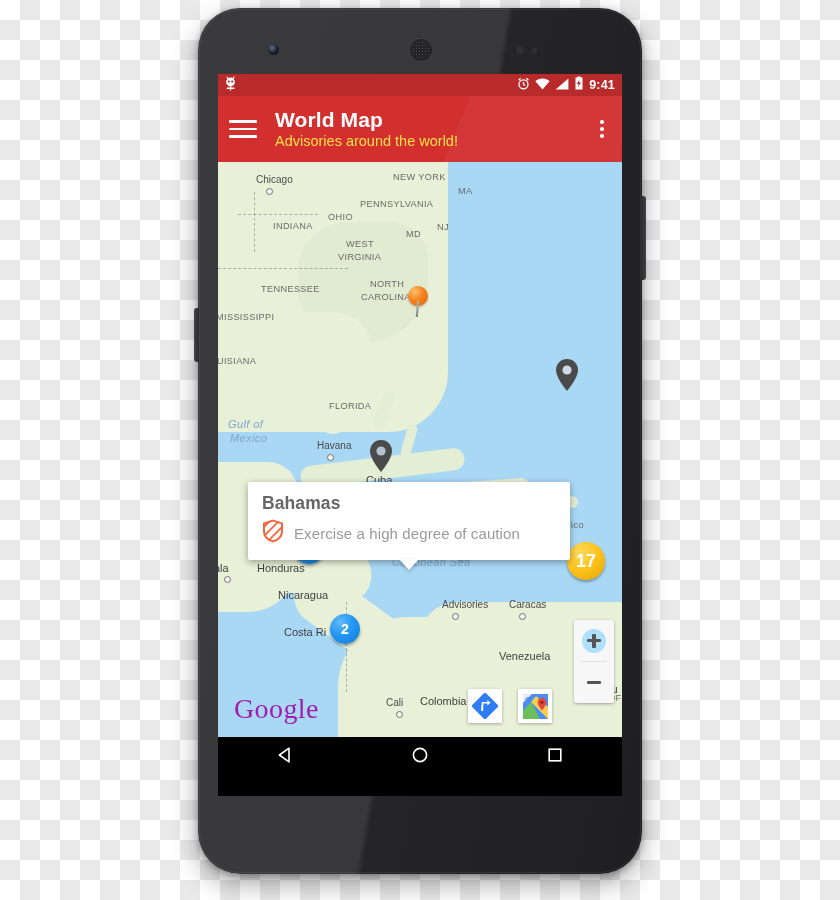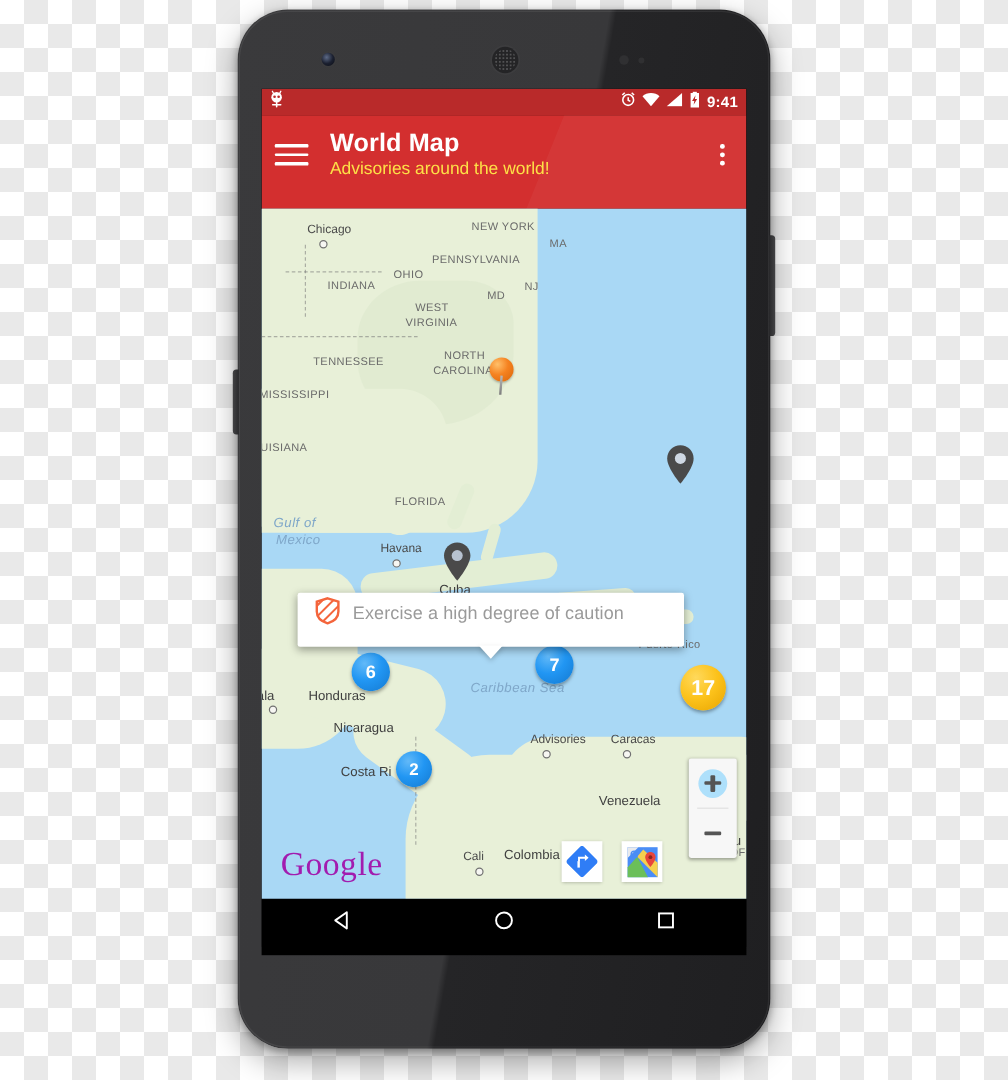--- a/index.html
+++ b/index.html
@@ -50,21 +50,21 @@
 
   
   #statusbar{position:relative;height:22px;background:#b92a2a;
     display:flex;align-items:center;padding:0 7px 0 6px;}
   #statusbar .sb-left{display:flex;align-items:center;gap:5px;flex:1;}
   #statusbar .sb-right{display:flex;align-items:center;gap:5px;}
   .sb-time{color:#fff;font-size:12.5px;font-weight:bold;letter-spacing:.2px;}
 
   
   #appbar{position:relative;height:66px;background:#d32f2f;
-    display:flex;align-items:center;padding:0 10px 12px 11px;overflow:hidden;}
+    display:flex;align-items:center;padding:0 10px 0 11px;overflow:hidden;}
   #appbar:after{content:"";position:absolute;top:-30px;right:-40px;width:210px;height:150px;
     background:rgba(255,255,255,.045);transform:skewX(-22deg);pointer-events:none;}
   #hamburger{width:28px;height:22px;display:flex;flex-direction:column;
     justify-content:center;gap:5px;flex:0 0 auto;cursor:pointer;z-index:2;}
   #hamburger i{display:block;height:2.6px;background:#fff;border-radius:1px;}
   #appbar .titles{margin-left:18px;flex:1;z-index:2;}
   #app-title{color:#fff;font-size:21px;font-weight:bold;line-height:1.12;letter-spacing:.1px;}
   #app-subtitle{color:#fde047;font-size:14.5px;line-height:1.25;margin-top:1px;}
   #overflow{width:20px;height:26px;display:flex;flex-direction:column;align-items:center;
     justify-content:center;gap:3.6px;cursor:pointer;z-index:2;}
@@ -303,20 +303,21 @@
           <circle cx="13" cy="12" r="4.6" fill="#b7c2d0"></circle>
           </svg>
       </div>
 
       <div class="pin-orange" style="left:190px;top:124px;">
         <div class="needle"></div>
         <div class="head"></div>
       </div>
 
       <div id="infowindow">
+        <div class="iw-title">Bahamas</div>
         <div class="iw-row">
           <span>
             <svg width="22" height="24" viewBox="0 0 22 24">
               <defs>
                 <clipPath id="shieldclip">
                   <path d="M11 1.6 20 4.4v8.1c0 5.2-3.7 8.3-9 9.9-5.3-1.6-9-4.7-9-9.9V4.4z"></path>
                 </clipPath>
               </defs>
               <path d="M11 1.6 20 4.4v8.1c0 5.2-3.7 8.3-9 9.9-5.3-1.6-9-4.7-9-9.9V4.4z" fill="none" stroke="#f4653c" stroke-width="2"></path>
               <g clip-path="url(#shieldclip)" stroke="#f4653c" stroke-width="1.7">

